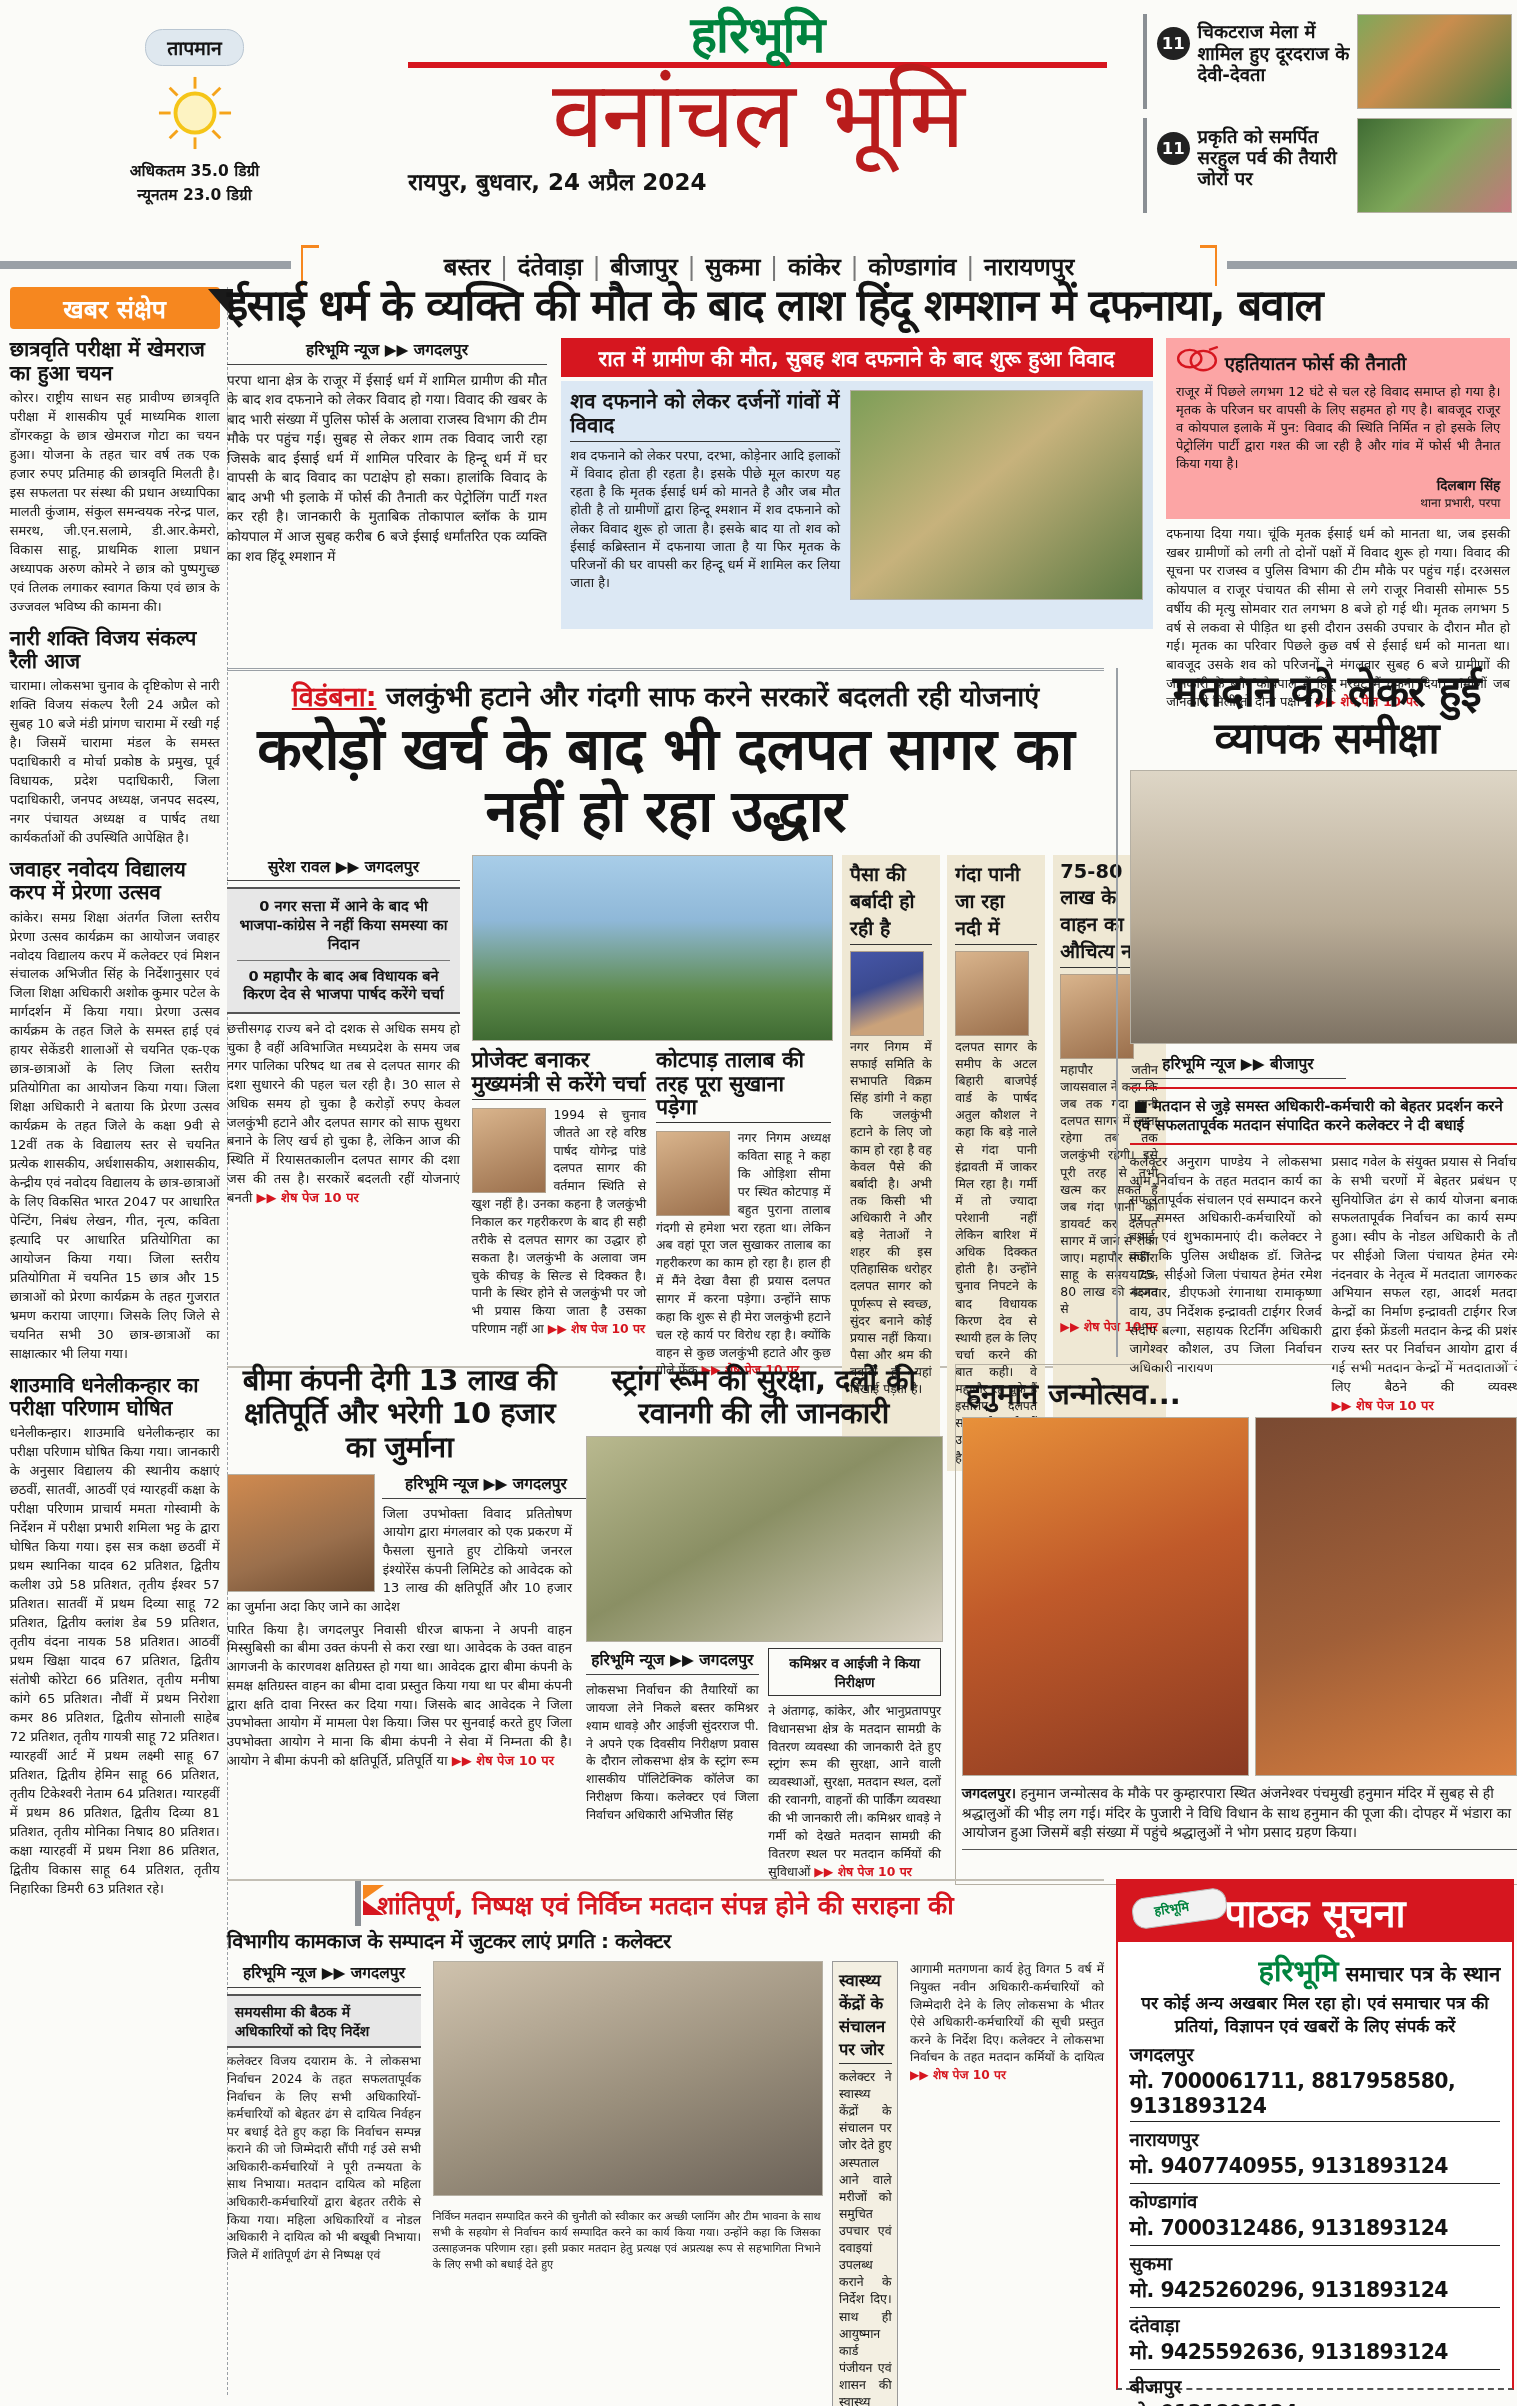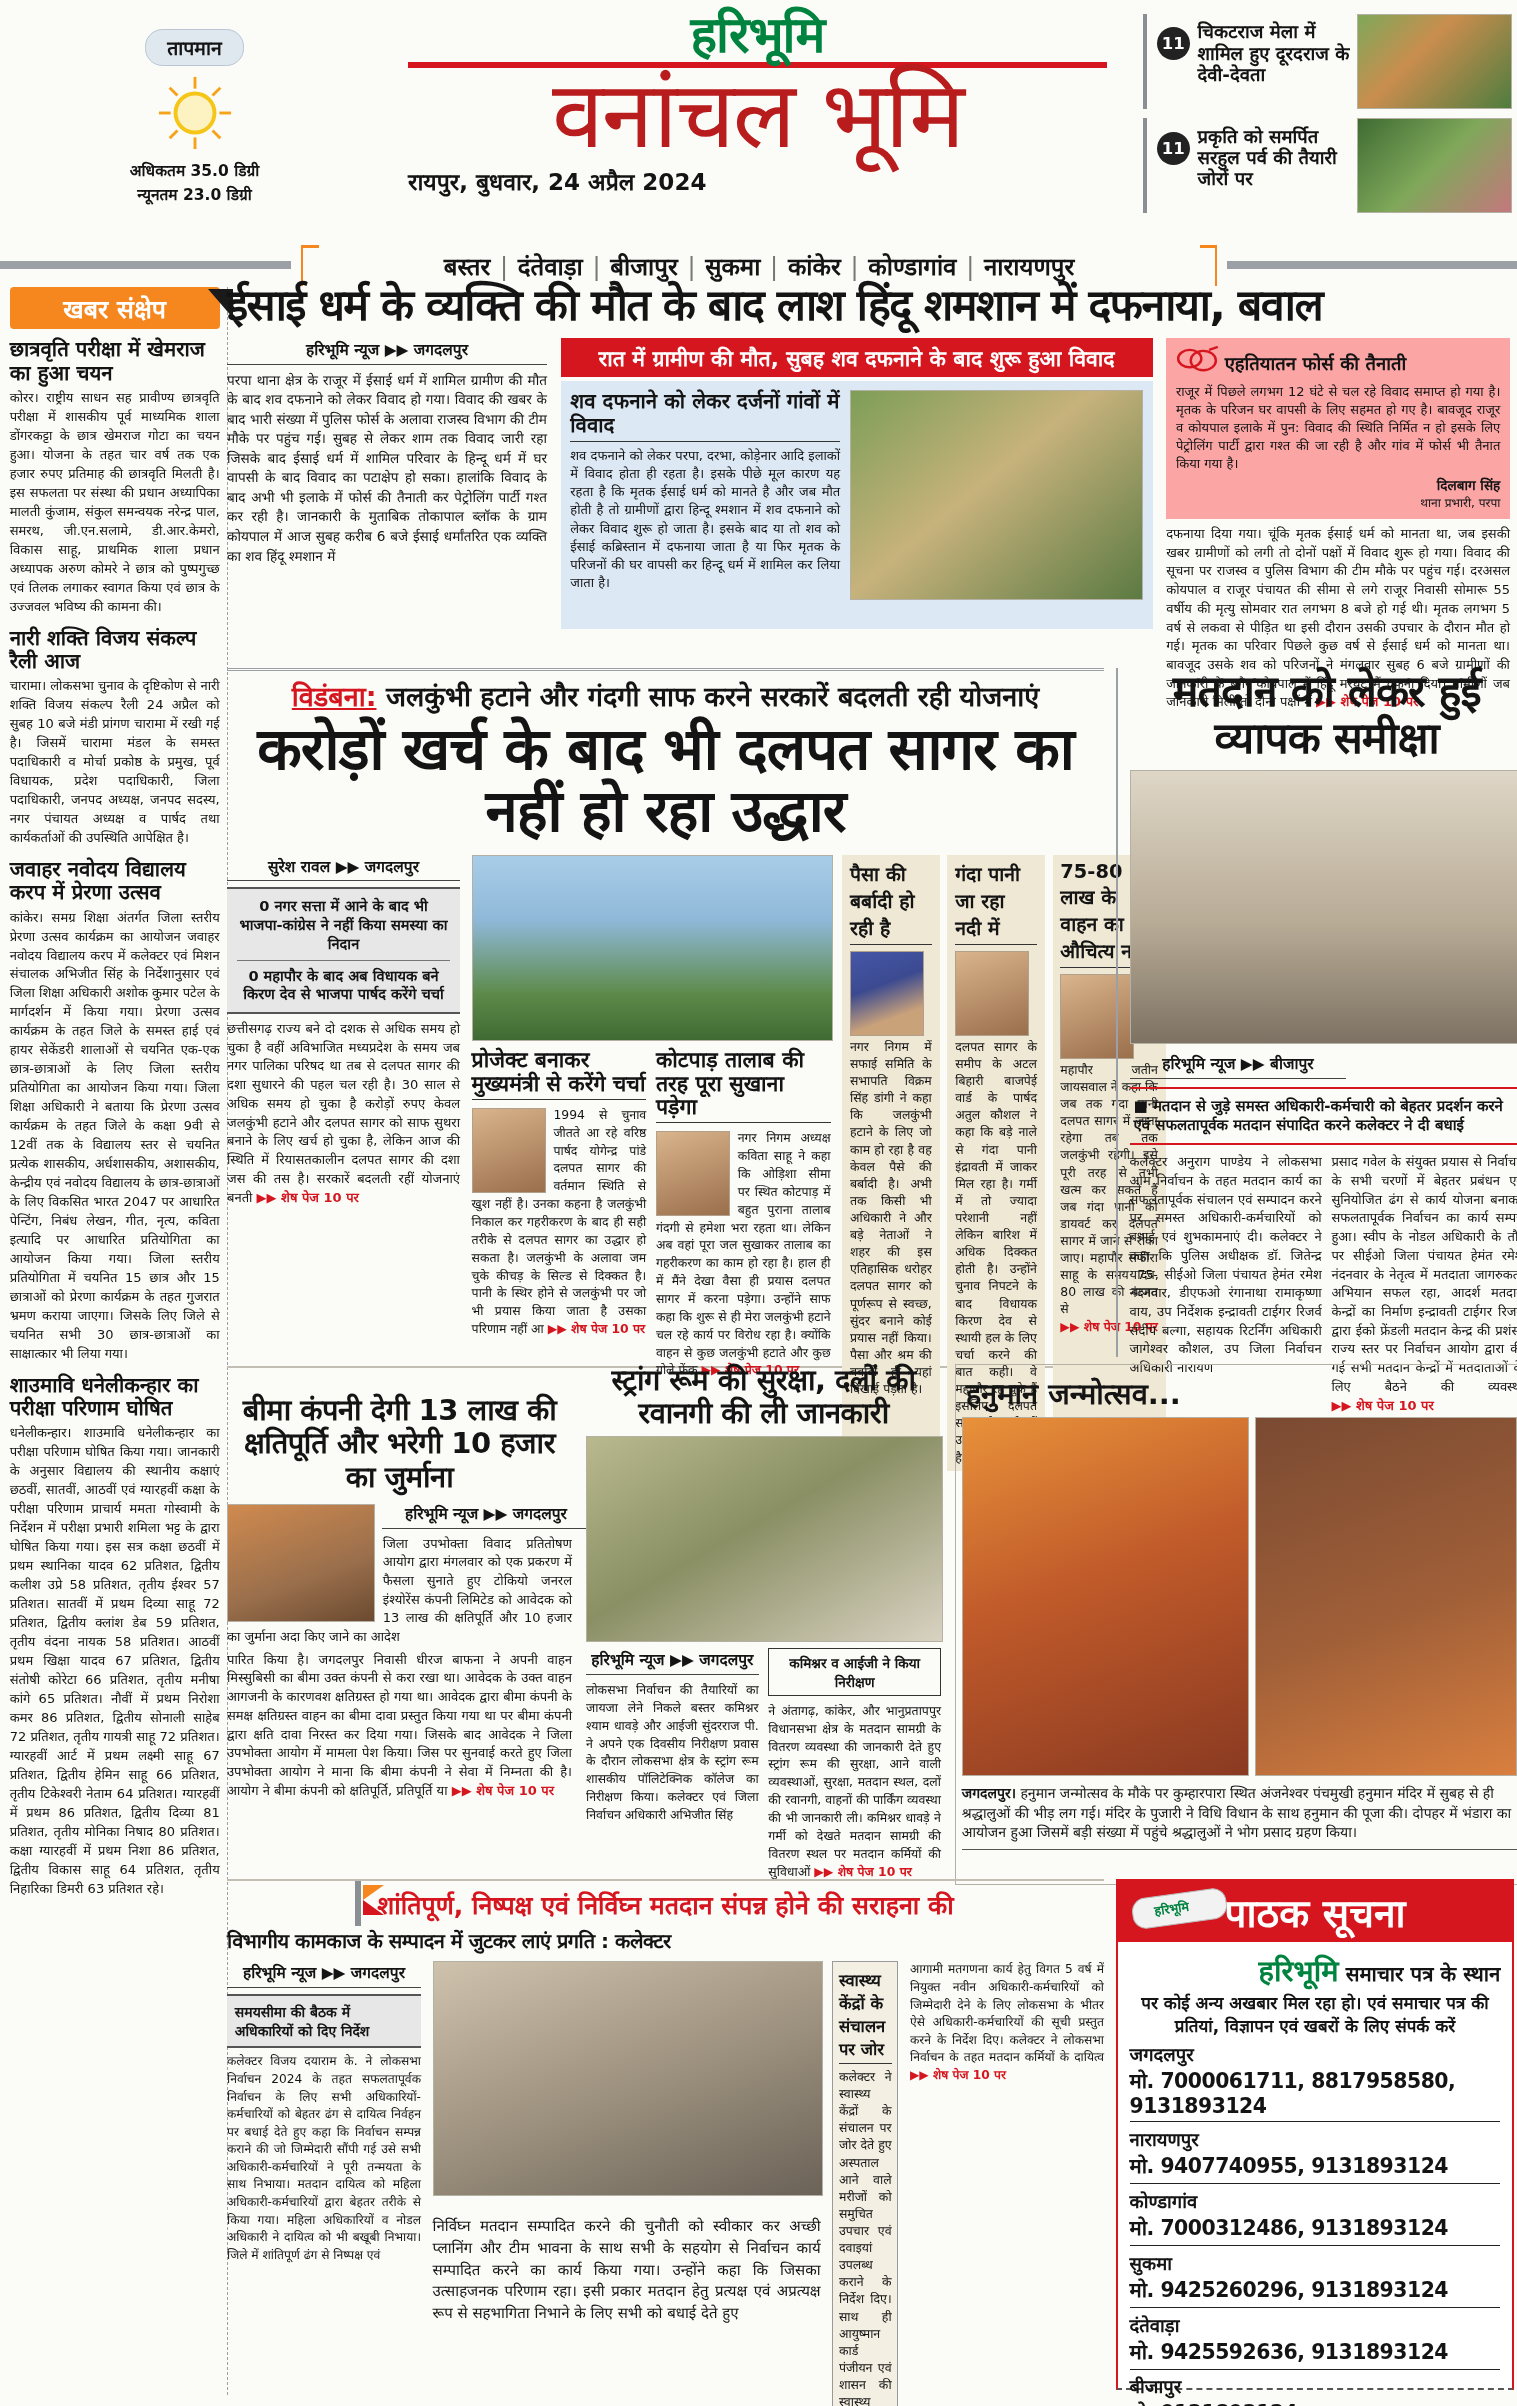--- a/index.html
+++ b/index.html
@@ -96,21 +96,21 @@
           padding-left:11.6px;}
   .m-h1{font-weight:bold;font-size:43px;text-align:center;line-height:1.1;letter-spacing:-1px;}
   .m-photo{width:100%;height:272px;margin-top:7.8px;
            background:linear-gradient(180deg,#ded6c6 0%,#b9ac97 55%,#7d7263 100%);}
   .red-box{border-top:2.9px solid #d6161f;border-bottom:2.9px solid #d6161f;padding:7.8px 3.9px;margin:7.8px 0;
            font-weight:bold;font-size:15px;line-height:1.3;}
   .red-box:before{content:"■ ";}
   .m-cols{display:flex;gap:9.7px;}
   .m-col{flex:1;}
   
-  .bima{position:absolute;left:227px;top:1364px;width:345px;height:507px;margin-top:30px;}
+  .bima{position:absolute;left:227px;top:1364px;width:345px;height:507px;}
   .s-h1{font-weight:bold;font-size:29px;text-align:center;line-height:1.15;letter-spacing:-0.5px;}
   .bima-photo{float:left;width:146px;height:116px;margin:1.9px 7.8px 1.9px 0;
               background:linear-gradient(160deg,#d08a4f 0%,#9a6f4c 60%,#6b4a30 100%);}
   .strong{position:absolute;left:586px;top:1364px;width:355px;height:507px;}
   .strong-photo{width:100%;height:204px;margin-top:5.8px;
                 background:linear-gradient(150deg,#b9b98f 0%,#8a8f64 45%,#d9d2c2 100%);}
   .mini-box{border:1.9px solid #333;padding:3.9px 5.8px;font-weight:bold;font-size:13.6px;margin-bottom:5.8px;text-align:center;}
   .hanuman{position:absolute;left:955px;top:1364px;width:555px;height:507px;border:1.9px solid #b5b0a4;
            padding:5.8px;}
   .h-heading{font-weight:bold;font-size:29px;margin:1.9px 0 5.8px 3.9px;}
@@ -404,21 +404,21 @@
     </div>
     <div class="c-h1">विभागीय कामकाज के सम्पादन में जुटकर लाएं प्रगति : कलेक्टर</div>
     <div class="c-row">
       <div class="c-c1">
         <div class="byline">हरिभूमि न्यूज ▶▶ जगदलपुर</div>
         <div class="c-gray">समयसीमा की बैठक में अधिकारियों को दिए निर्देश</div>
         <div class="body-text" style="font-size:12.2px;">कलेक्टर विजय दयाराम के. ने लोकसभा निर्वाचन 2024 के तहत सफलतापूर्वक निर्वाचन के लिए सभी अधिकारियों-कर्मचारियों को बेहतर ढंग से दायित्व निर्वहन पर बधाई देते हुए कहा कि निर्वाचन सम्पन्न कराने की जो जिम्मेदारी सौंपी गई उसे सभी अधिकारी-कर्मचारियों ने पूरी तन्मयता के साथ निभाया। मतदान दायित्व को महिला अधिकारी-कर्मचारियों द्वारा बेहतर तरीके से किया गया। महिला अधिकारियों व नोडल अधिकारी ने दायित्व को भी बखूबी निभाया। जिले में शांतिपूर्ण ढंग से निष्पक्ष एवं</div>
       </div>
       <div class="c-mid">
         <div class="c-photo photo"></div>
-        <div class="body-text" style="font-size:15px;margin-top:20px;">निर्विघ्न मतदान सम्पादित करने की चुनौती को स्वीकार कर अच्छी प्लानिंग और टीम भावना के साथ सभी के सहयोग से निर्वाचन कार्य सम्पादित करने का कार्य किया गया। उन्होंने कहा कि जिसका उत्साहजनक परिणाम रहा। इसी प्रकार मतदान हेतु प्रत्यक्ष एवं अप्रत्यक्ष रूप से सहभागिता निभाने के लिए सभी को बधाई देते हुए</div>
+        <div class="body-text" style="font-size:11px;margin-top:13px;">निर्विघ्न मतदान सम्पादित करने की चुनौती को स्वीकार कर अच्छी प्लानिंग और टीम भावना के साथ सभी के सहयोग से निर्वाचन कार्य सम्पादित करने का कार्य किया गया। उन्होंने कहा कि जिसका उत्साहजनक परिणाम रहा। इसी प्रकार मतदान हेतु प्रत्यक्ष एवं अप्रत्यक्ष रूप से सहभागिता निभाने के लिए सभी को बधाई देते हुए</div>
       </div>
       <div class="c-c3">
         <div class="c-sub">
           <div class="q-title">स्वास्थ्य केंद्रों के संचालन पर जोर</div>
           <div class="q-body">कलेक्टर ने स्वास्थ्य केंद्रों के संचालन पर जोर देते हुए अस्पताल आने वाले मरीजों को समुचित उपचार एवं दवाइयां उपलब्ध कराने के निर्देश दिए। साथ ही आयुष्मान कार्ड पंजीयन एवं शासन की स्वास्थ्य योजनाओं का लाभ दिलाने को कहा।</div>
         </div>
 
       </div>
       <div class="c-c4">
         <div class="body-text" style="font-size:12.2px;">

